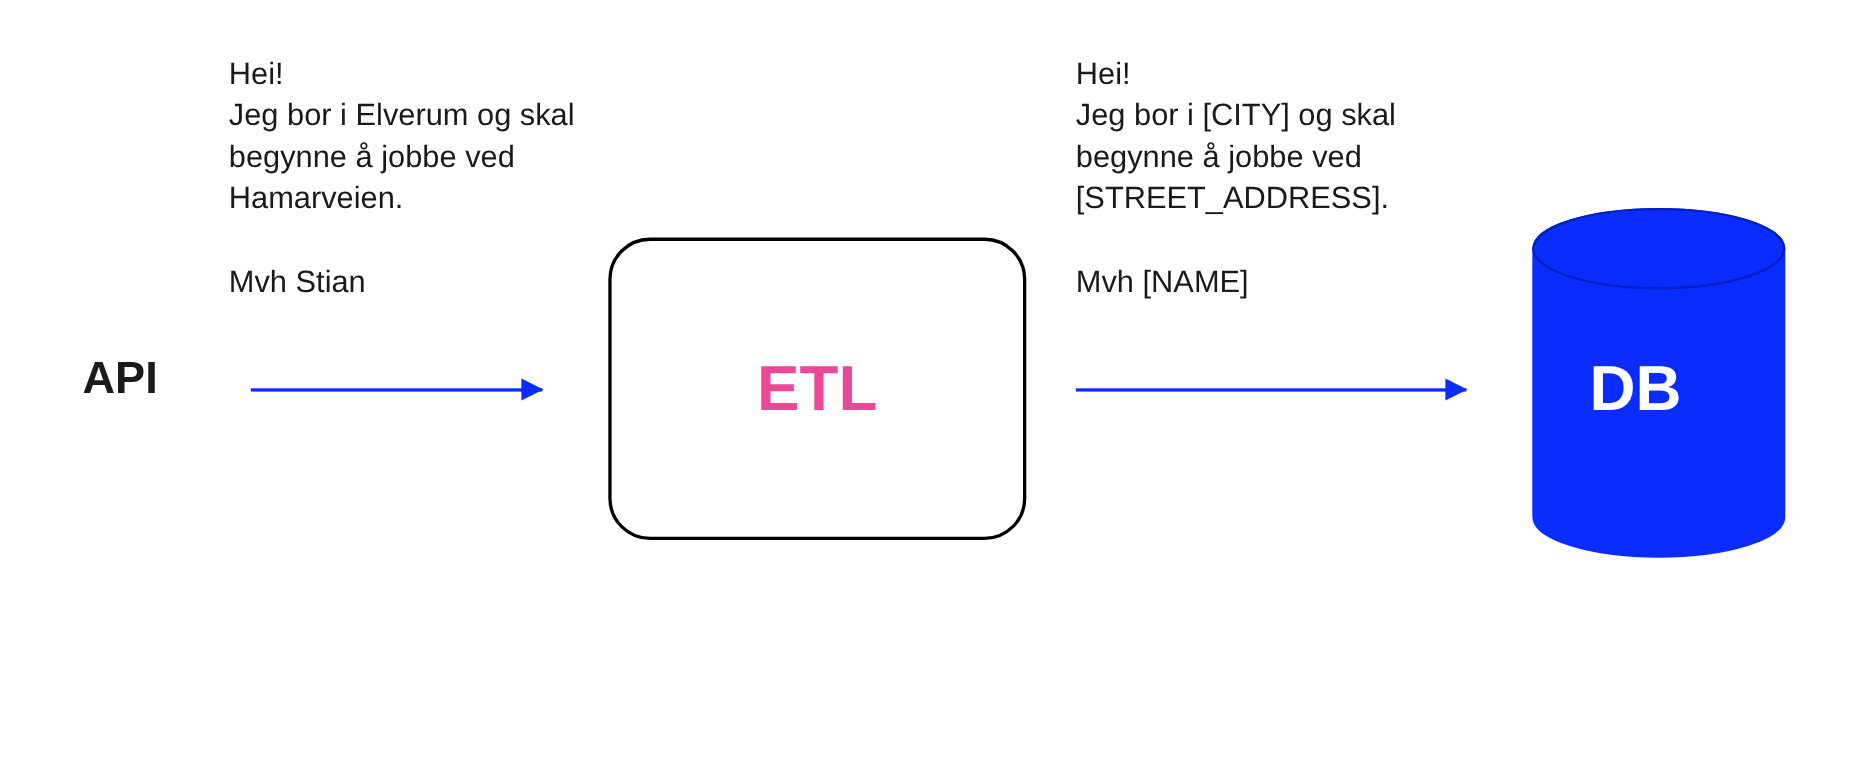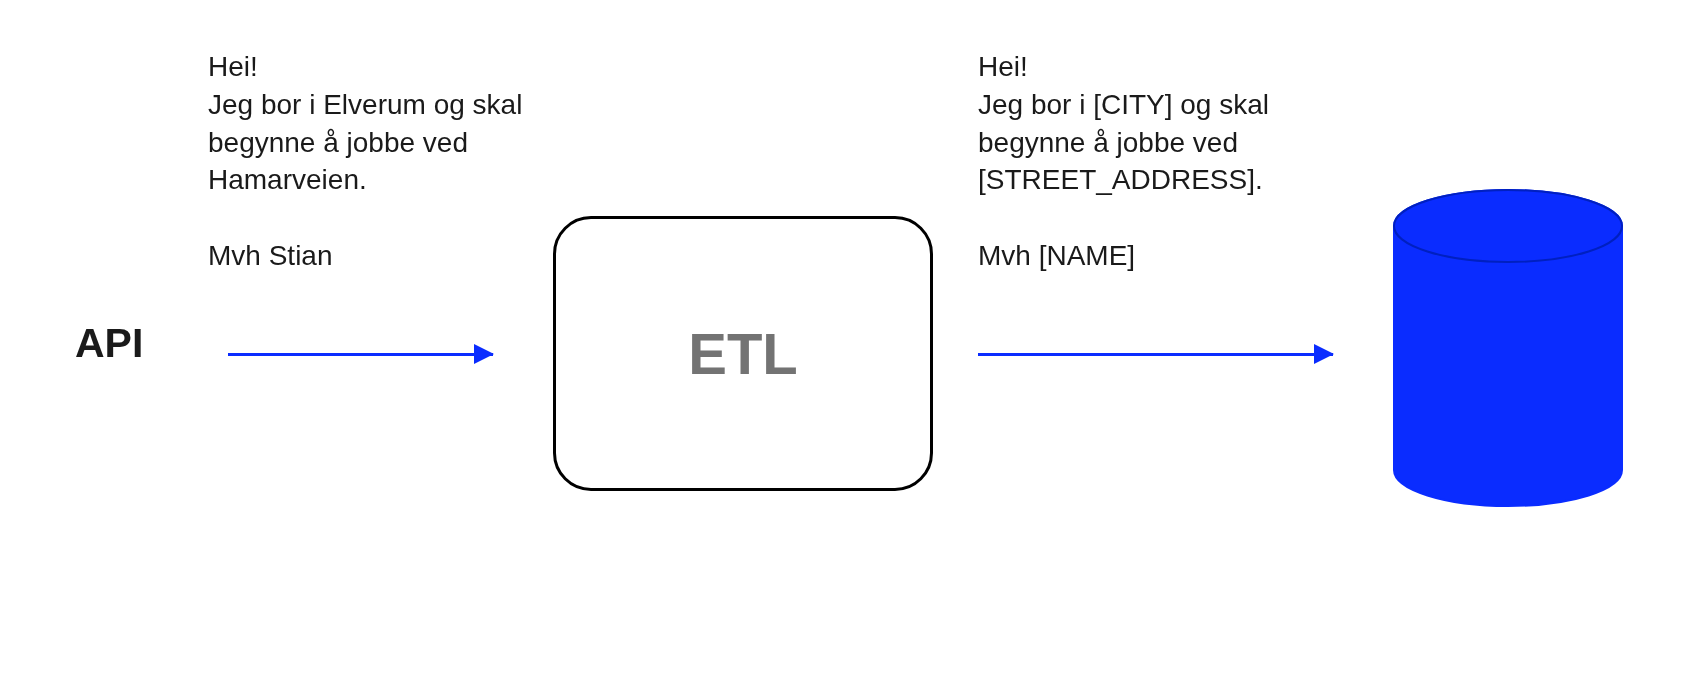--- a/index.html
+++ b/index.html
@@ -83,21 +83,21 @@
       border: 3px solid #000000;
       border-radius: 38px;
       background: #ffffff;
       display: flex;
       align-items: center;
       justify-content: center;
     }
     .etl-label {
       font-size: 58px;
       font-weight: 800;
-      color: #737373;
+      color: #ec4899;
     }
     .db-cylinder {
       position: absolute;
       left: 1392px;
       top: 188px;
       width: 232px;
       height: 320px;
     }
     .db-label {
       position: absolute;
@@ -133,14 +133,15 @@
 Mvh [NAME]</div>
 
   <div class="arrow arrow-2"></div>
 
   <svg class="db-cylinder" viewBox="0 0 232 320">
     <ellipse cx="116" cy="38" rx="114" ry="36" fill="#0a2cff" stroke="#0a2cff" stroke-width="2"></ellipse>
     <path d="M 2 38 L 2 282 A 114 36 0 0 0 230 282 L 230 38" fill="#0a2cff" stroke="#0a2cff" stroke-width="2"></path>
     <ellipse cx="116" cy="38" rx="114" ry="36" fill="none" stroke="#0020c0" stroke-width="2"></ellipse>
   </svg>
 
+  <div class="db-label">DB</div>
 
 </div>
 
 </body></html>

